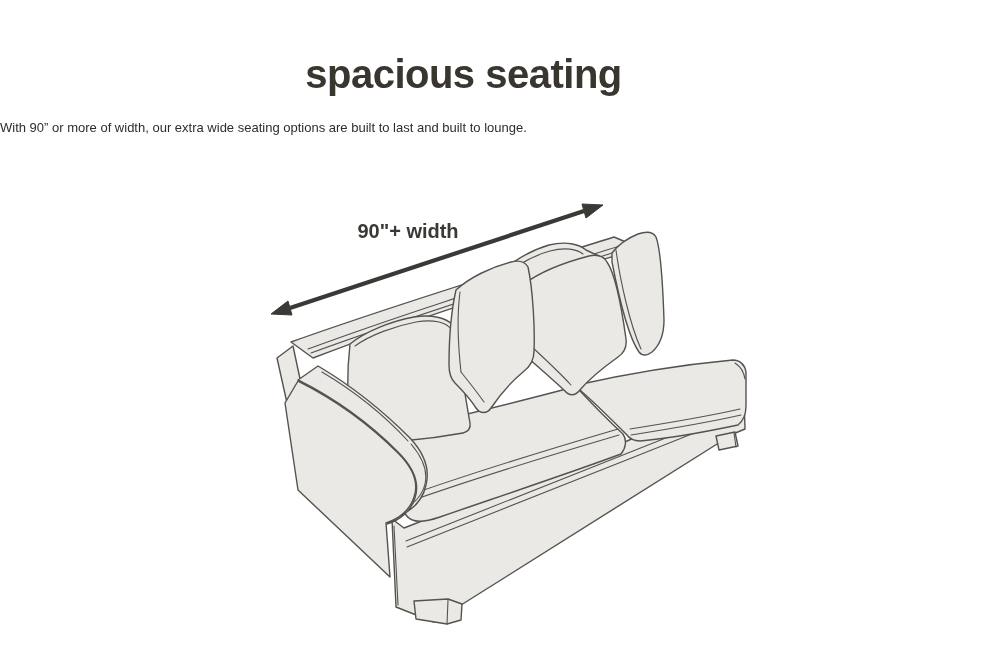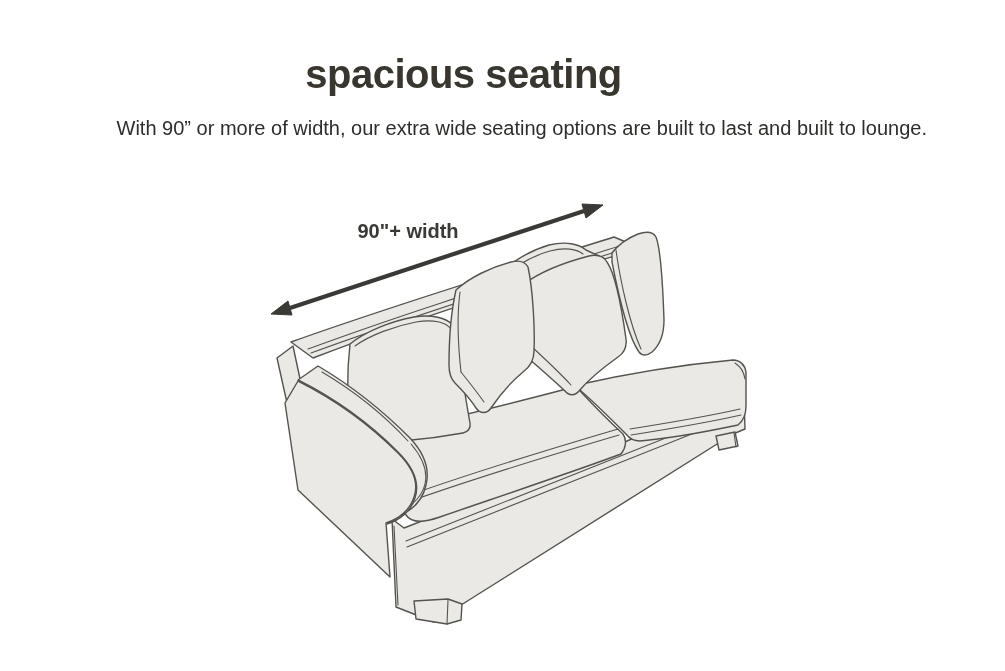--- a/index.html
+++ b/index.html
@@ -21,25 +21,24 @@
     font-size: 40px;
     font-weight: bold;
     letter-spacing: -0.5px;
     color: #38362e;
   }
   .description {
     position: absolute;
     top: 115px;
     left: 0;
     width: 100%;
-    text-align: right;
-    font-size: 20px;
+    text-align: left;
+    font-size: 13px;
     line-height: 26px;
     color: #2e2d2b;
-    padding-left: 26px;
   }
   .dim-label {
     position: absolute;
     left: 408px;
     top: 231px;
     transform: translate(-50%, -50%);
     font-size: 20px;
     font-weight: bold;
     color: #3b3936;
     white-space: nowrap;

